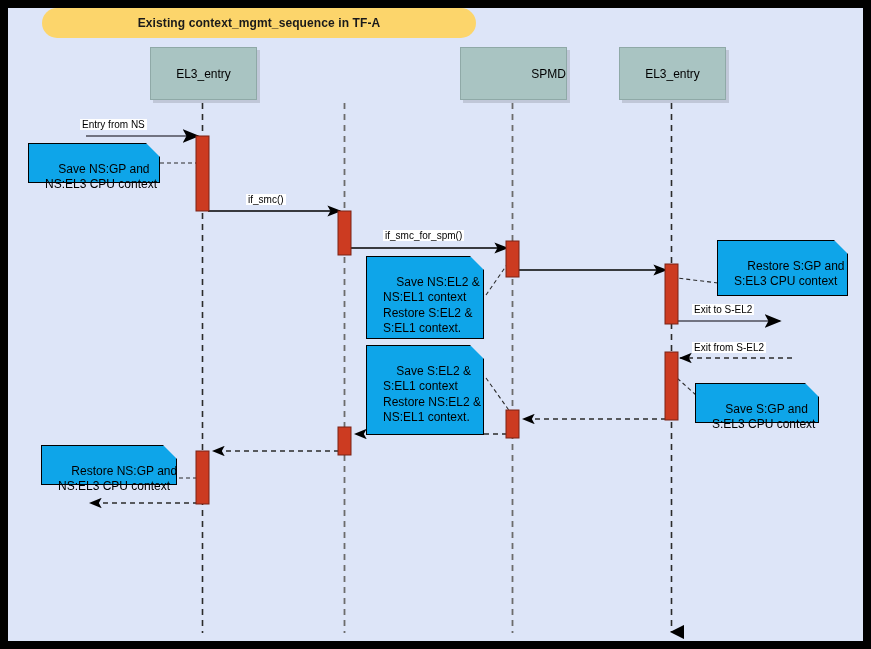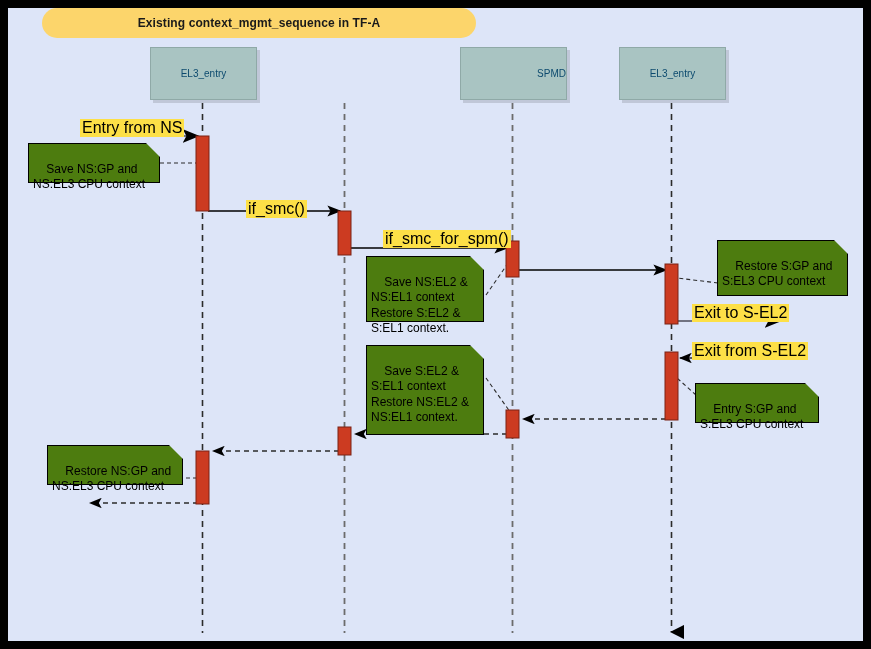--- a/index.html
+++ b/index.html
@@ -52,48 +52,48 @@
     width: 105px;
     height: 51px;
     background: #a9c4c2;
     border: 1px solid #8fa9a7;
     box-shadow: 3px 3px 0 rgba(0,0,0,0.13);
     display: flex;
     align-items: center;
     justify-content: center;
   }
   .participant span {
-    font-size: 10px;
-    color: #0c4a6e;
+    font-size: 12px;
+    color: #000000;
   }
   .note {
     position: absolute;
-    background: #4d7c0f;
+    background: #0ea5e9;
     border: 1px solid #000000;
     font-size: 12px;
     line-height: 15.5px;
     color: #000000;
-    padding: 2px 4px 3px 4px;
+    padding: 2px 4px 3px 16px;
     box-sizing: border-box;
     white-space: pre;
   }
   .note .foldtri {
     position: absolute;
     top: -1px;
     right: -1px;
     width: 0;
     height: 0;
     border-left: 14px solid transparent;
     border-top: 14px solid #dde5f8;
   }
   .msg-label {
     position: absolute;
-    font-size: 16px;
+    font-size: 10px;
     color: #000000;
-    background: #fde047;
+    background: #ffffff;
     padding: 0 2px;
     white-space: nowrap;
   }
 </style>
 </head>
 <body>
 
 <div id="canvas">
 
   <svg id="diagram" viewBox="0 0 855 633" xmlns="http://www.w3.org/2000/svg">
@@ -171,32 +171,32 @@
     <span>EL3_entry</span>
   </div>
   <div class="participant" style="left:452px; top:39px;justify-content:flex-end;">
     <span>SPMD</span>
   </div>
   <div class="participant" style="left:611px; top:39px;">
     <span>EL3_entry</span>
   </div>
 
   <div class="msg-label" style="left:72px; top:111px;">Entry from NS</div>
-  <div class="msg-label" style="left:238px; top:186px;margin-top:6px;">if_smc()</div>
+  <div class="msg-label" style="left:238px; top:186px;">if_smc()</div>
   <div class="msg-label" style="left:375px; top:222px;">if_smc_for_spm()</div>
   <div class="msg-label" style="left:684px; top:296px;">Exit to S-EL2</div>
   <div class="msg-label" style="left:684px; top:334px;">Exit from S-EL2</div>
 
   <div class="note" style="left:20px; top:135px; width:132px; height:40px;">
     <span>Save NS:GP and
 NS:EL3 CPU context</span>
     <span class="foldtri"></span>
   </div>
 
-  <div class="note" style="left:358px; top:248px; width:118px; height:66px;">
+  <div class="note" style="left:358px; top:248px; width:118px; height:83px;">
     <span>Save NS:EL2 &amp;
 NS:EL1 context
 Restore S:EL2 &amp;
 S:EL1 context.</span>
     <span class="foldtri"></span>
   </div>
 
   <div class="note" style="left:709px; top:232px; width:131px; height:56px;">
     <span>Restore S:GP and
 S:EL3 CPU context</span>
@@ -205,24 +205,24 @@
 
   <div class="note" style="left:358px; top:337px; width:118px; height:90px;">
     <span>Save S:EL2 &amp;
 S:EL1 context
 Restore NS:EL2 &amp;
 NS:EL1 context.</span>
     <span class="foldtri"></span>
   </div>
 
   <div class="note" style="left:687px; top:375px; width:124px; height:40px;">
-    <span>Entry S:GP and
+    <span>Save S:GP and
 S:EL3 CPU context</span>
     <span class="foldtri"></span>
   </div>
 
-  <div class="note" style="left:39px; top:437px; width:136px; height:40px;">
+  <div class="note" style="left:33px; top:437px; width:136px; height:40px;">
     <span>Restore NS:GP and
 NS:EL3 CPU context</span>
     <span class="foldtri"></span>
   </div>
 
 </div>
 
 </body></html>

